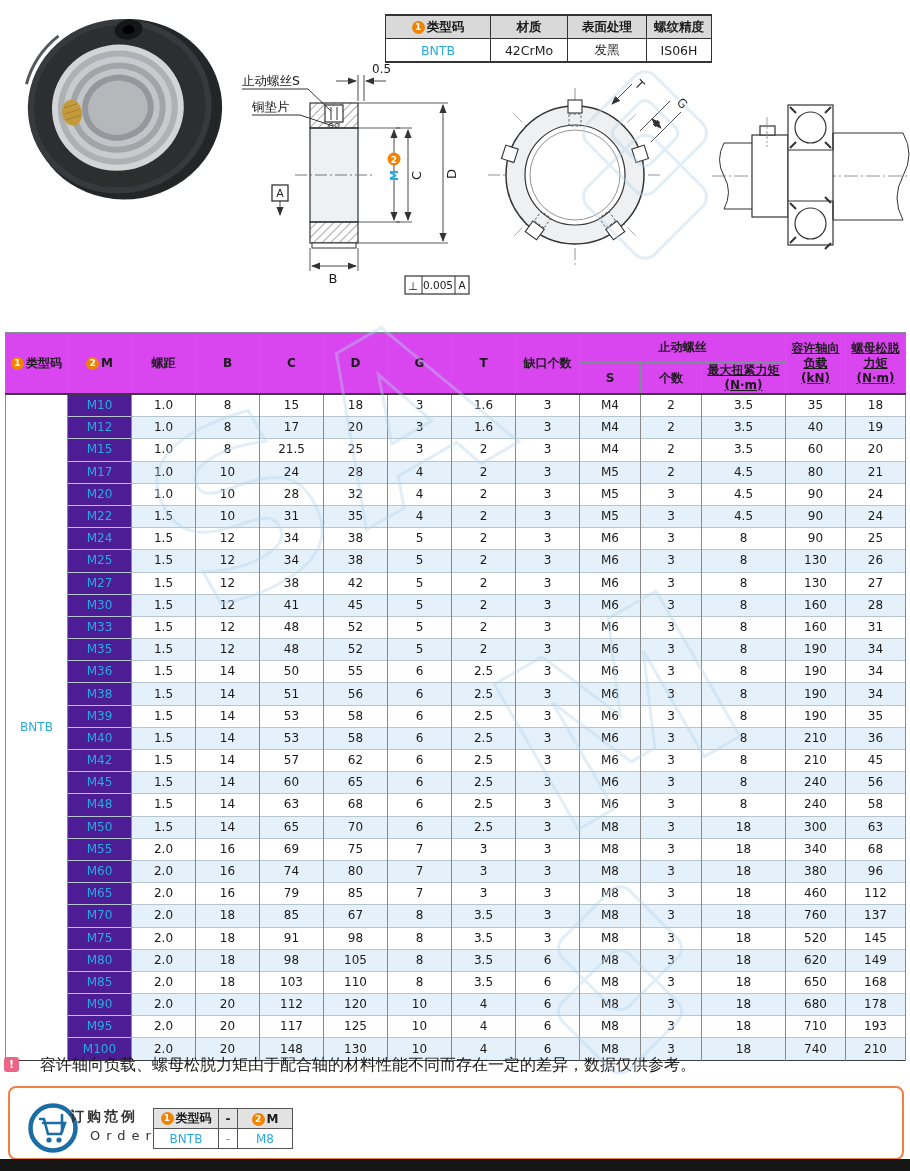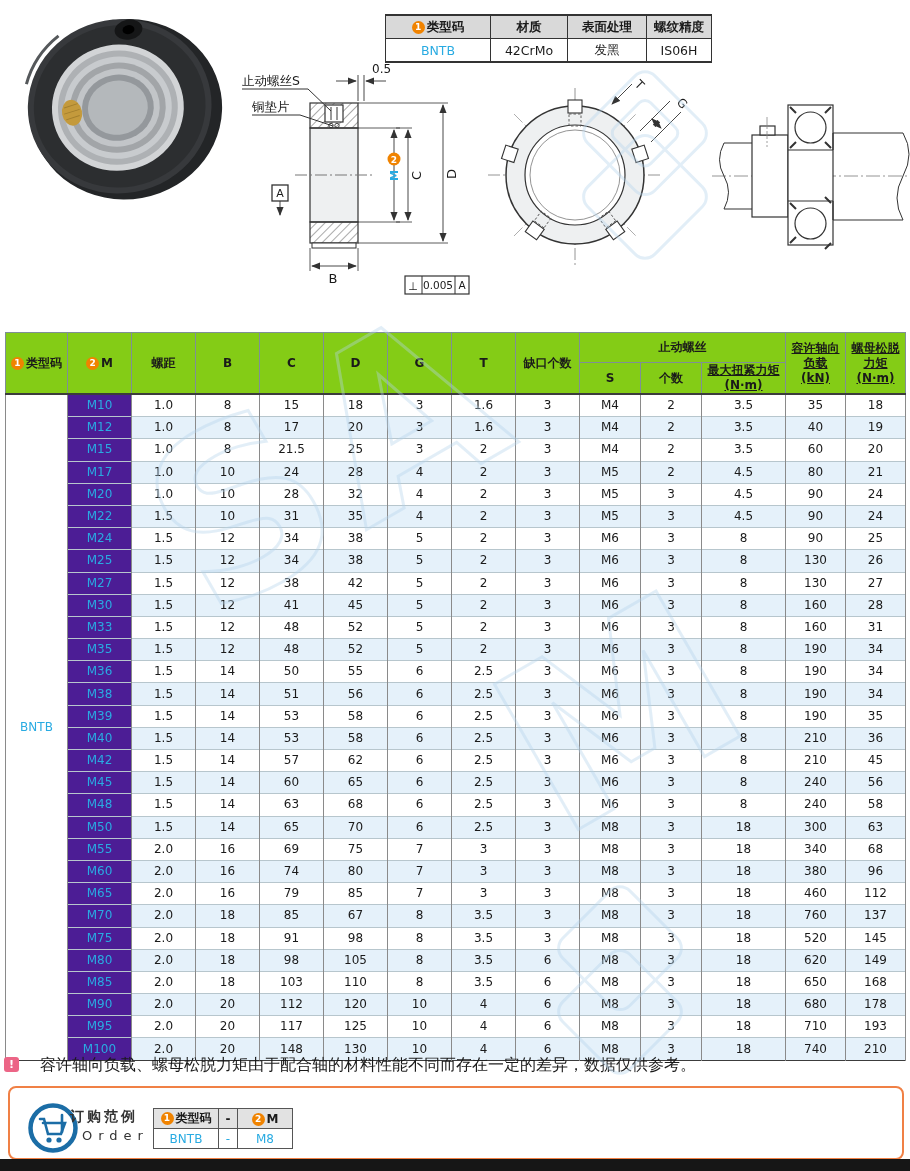--- a/index.html
+++ b/index.html
@@ -17,21 +17,21 @@
   .spec-table{border-collapse:collapse;table-layout:fixed;width:322px;background:#fff;}
   .spec-table th,.spec-table td{
     border:1px solid #333;text-align:center;font-size:12.5px;padding:0;height:22px;
   }
   .spec-table th{background:#d9d9d9;font-weight:bold;border-top:2px solid #333;}
   .spec-table td{border-bottom:2px solid #333;}
   .blue{color:#29abe2;}
   
   .main-table{border-collapse:collapse;table-layout:fixed;width:900px;border:1.5px solid #3c3c3c;}
   .main-table thead th{
-    background:#84cc16;border:1px solid #7f8f96;font-size:12px;font-weight:bold;
+    background:#d946ef;border:1px solid #7f8f96;font-size:12px;font-weight:bold;
     text-align:center;vertical-align:middle;padding:0 1px;line-height:1.25;
   }
   .main-table thead tr:first-child th{height:29px;}
   .main-table thead tr:last-child th{height:27px;}
   .main-table thead{border-bottom:2px solid #3c3c3c;}
   .main-table tbody td{
     border-left:1px solid #8a8a8a;border-right:1px solid #8a8a8a;
     border-top:1px solid #b7c6cd;height:21.2px;padding:0;
     text-align:center;font-size:12px;color:#1a1a1a;line-height:21px;background:#fff;
   }
@@ -45,21 +45,21 @@
   .note-icon{
     width:15px;height:15px;background:#ec6586;border-radius:3px;color:#fff;
     font-size:11px;font-weight:bold;text-align:center;line-height:15px;flex:0 0 15px;margin-top:1px;
   }
   .note-text{font-size:16px;margin-left:21px;line-height:18px;}
   
   .order-box{
     left:8px;top:1086px;width:892px;height:70px;border:2px solid #f08045;border-radius:8px;background:#fff;
   }
   .order-title{left:70px;top:1108px;font-size:14px;font-weight:bold;letter-spacing:3px;color:#333;}
-  .order-en{left:82px;top:1128px;font-size:13px;letter-spacing:6px;color:#333;}
+  .order-en{left:90px;top:1128px;font-size:13px;letter-spacing:6px;color:#333;}
   .order-table{border-collapse:collapse;table-layout:fixed;width:136px;}
   .order-table th,.order-table td{
     border:1px solid #555;text-align:center;padding:0;font-size:12px;height:19px;
   }
   .order-table th{background:#e2e2e2;font-weight:bold;}
   .bottom-bar{left:0;top:1159px;width:910px;height:12px;background:#161616;}
   svg text{font-family:"DejaVu Sans",sans-serif;}
 </style>
 </head>
 <body>

